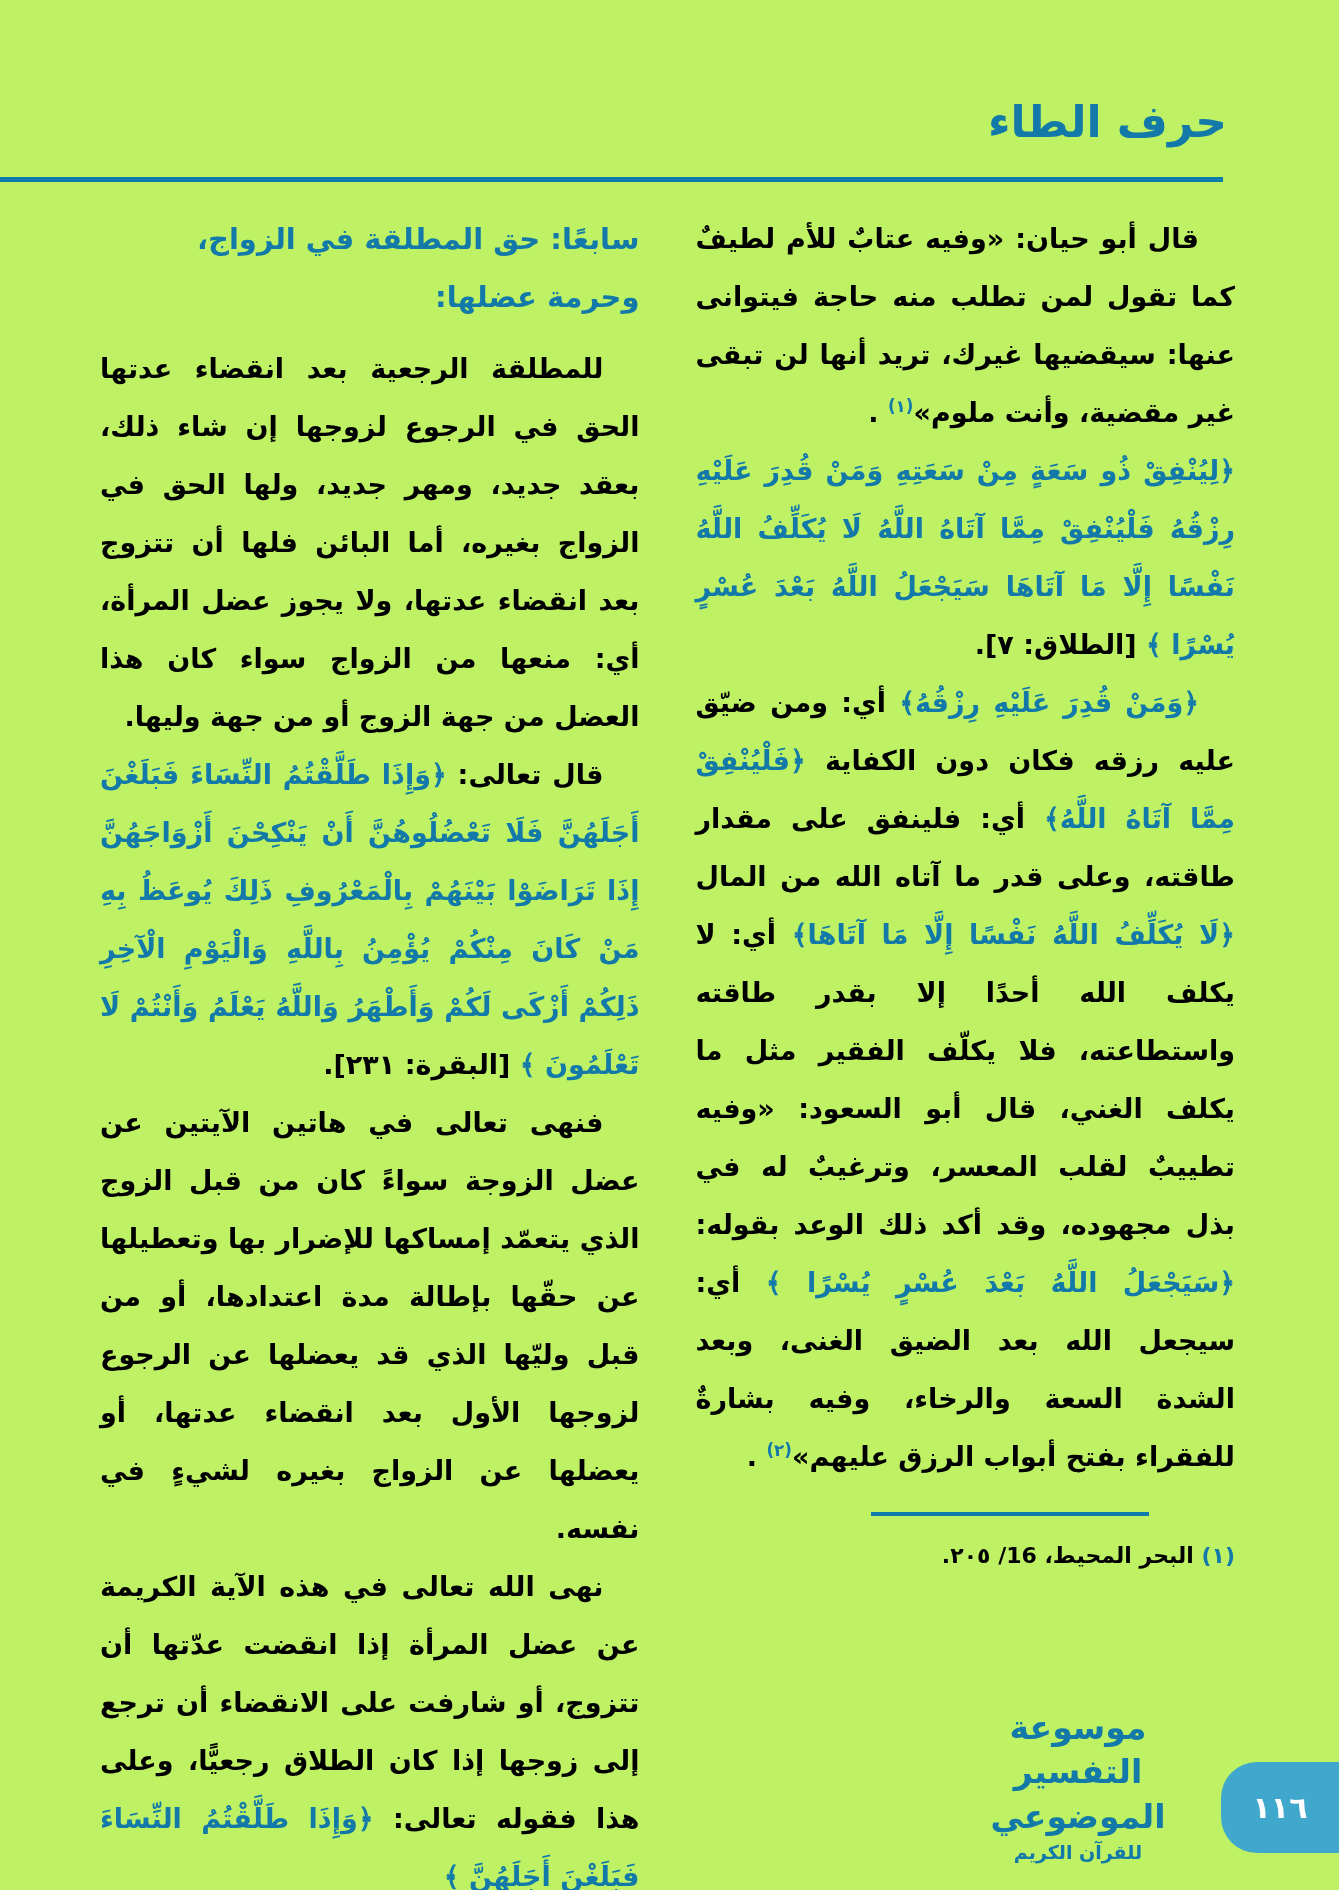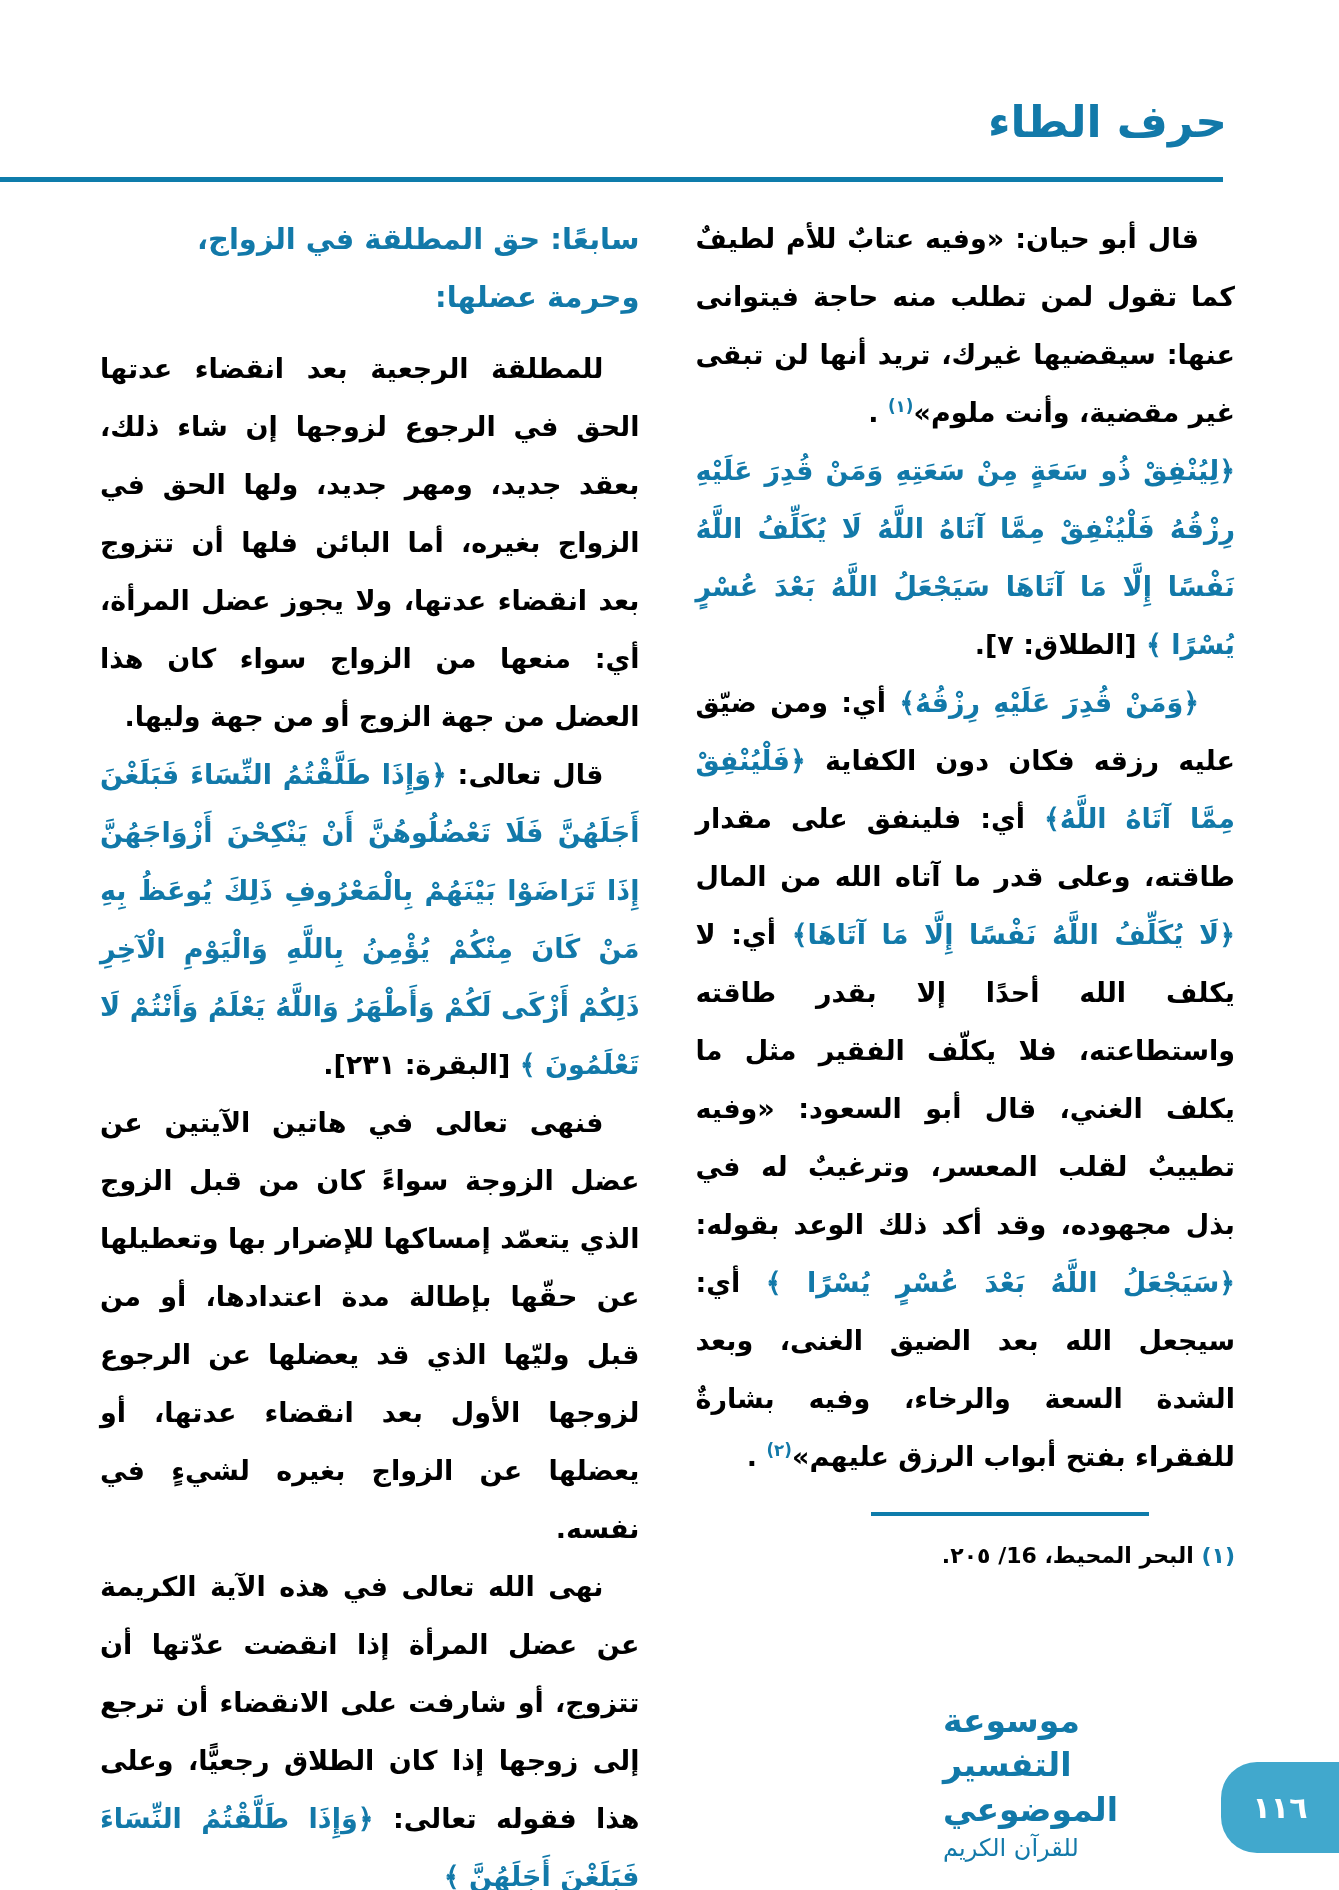--- a/index.html
+++ b/index.html
@@ -5,21 +5,21 @@
   :root{
     --teal-text:#1279a9;
     --rule:#0e7cab;
     --badge-bg:#41a8cd;
   }
   html,body{margin:0;padding:0;background:#e8e8e8;}
   .page{
     position:relative;
     width:1339px;height:1890px;
     margin:0 auto;
-    background:#ffffff;
+    background:#bef264;
     font-family:"DejaVu Sans",sans-serif;
     direction:rtl;
     overflow:hidden;
   }
   .header-title{
     position:absolute;top:96px;right:112px;
     color:var(--teal-text,#1279a9);
     font-size:44px;font-weight:bold;
     letter-spacing:1px;
   }
@@ -68,25 +68,25 @@
     line-height:48px;
     font-weight:bold;
     text-align:justify;
     padding-right:54px;
     text-indent:-54px;
     color:#000;
   }
   .seg-fnm2{color:var(--teal-text,#1279a9);}
   .logo{
     position:absolute;right:126px;bottom:24px;width:270px;
-    text-align:left;
+    text-align:center;
     color:var(--teal-text,#1279a9);
   }
   .logo-line1{font-size:33px;font-weight:bold;line-height:1.35;}
-  .logo-line2{font-size:24px;font-weight:normal;line-height:1.4;}
+  .logo-line2{font-size:19px;font-weight:bold;line-height:1.4;}
   .badge{
     position:absolute;top:1762px;right:0;
     width:118px;height:91px;
     background:var(--badge-bg,#41a8cd);
     border-radius:36px 0 0 36px;
     color:#fff;
     display:flex;align-items:center;justify-content:center;
     font-size:30px;font-weight:bold;letter-spacing:7px;
   }
 </style>

